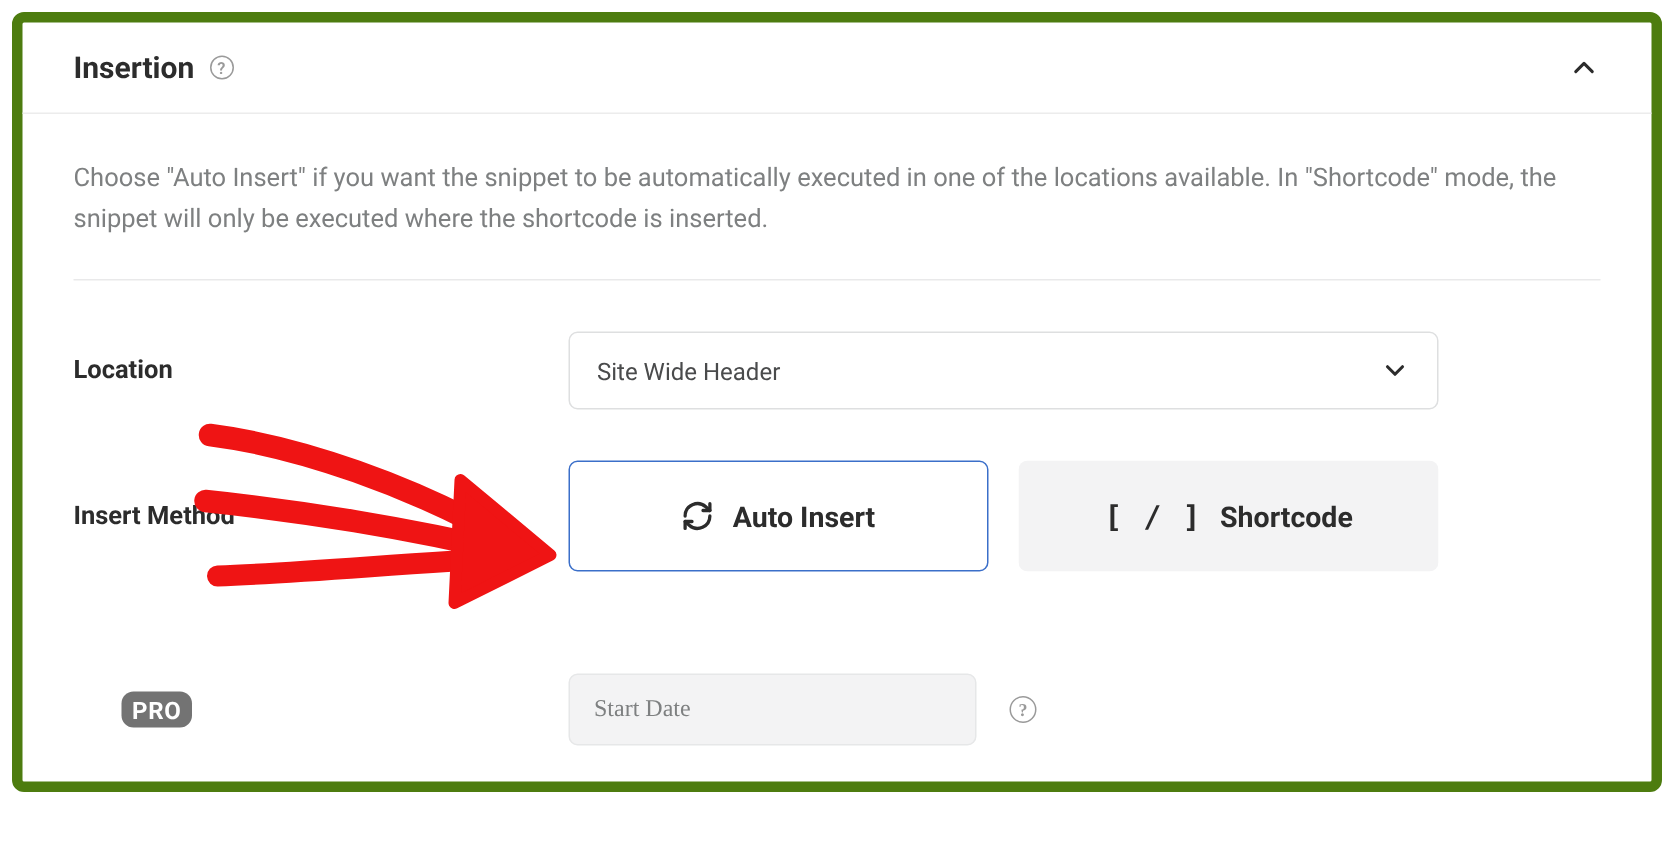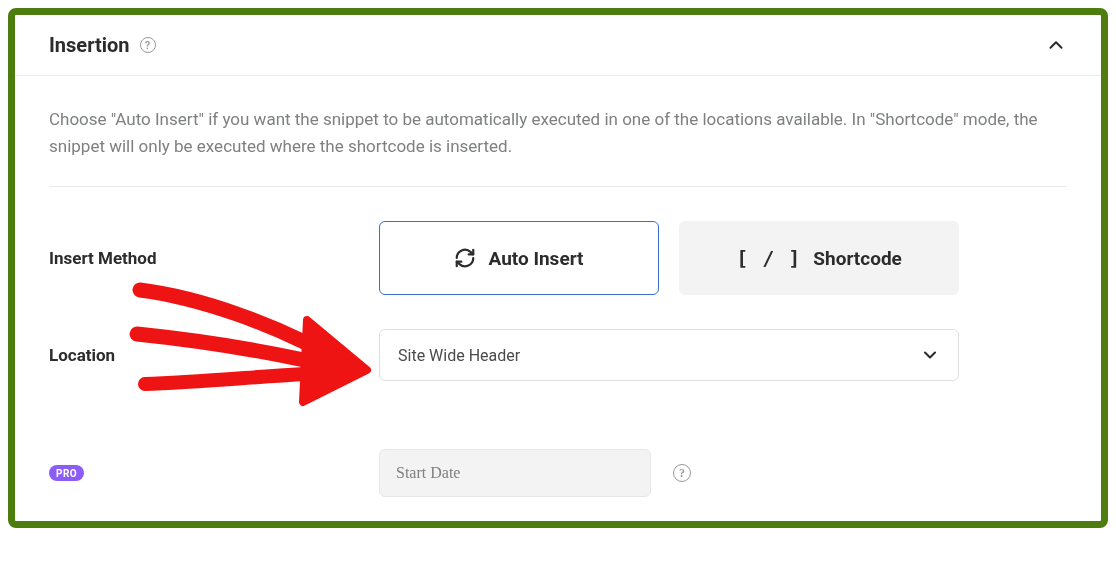--- a/index.html
+++ b/index.html
@@ -113,27 +113,28 @@
     align-items: center;
     justify-content: space-between;
     padding: 0 18px;
     cursor: pointer;
     color: #4a4b4c;
     font-size: 16px;
   }
   .chev { display: inline-flex; color: #2c2c2c; }
   .chev svg { width: 20px; height: 20px; }
   .pro-badge {
-    background: #8b5cf6;
+    background: #737373;
     color: #fff;
-    font-size: 10px;
+    font-size: 16px;
     font-weight: 700;
     padding: 3px 7px 2px;
     border-radius: 8px;
     letter-spacing: .5px;
+    margin-left: 32px;
   }
   .date-inputs {
     display: flex;
     gap: 22px;
     align-items: center;
     font-family: Liberation Serif, serif;
   }
   .date-field {
     width: 272px;
     height: 48px;
@@ -170,20 +171,34 @@
     <span class="caret-icon">
       <svg viewBox="0 0 24 24" fill="none" stroke="currentColor" stroke-width="2.2" stroke-linecap="round" stroke-linejoin="round">
           <polyline points="6 15 12 9 18 15"></polyline>
         </svg>
     </span>
   </div>
 
   <div class="panel-body" style="position:relative;">
 
     <div class="desc">Choose "Auto Insert" if you want the snippet to be automatically executed in one of the locations available. In "Shortcode" mode, the snippet will only be executed where the shortcode is inserted.</div>
+
+    <div class="row">
+      <div class="label-col">Location</div>
+      <div class="control-col">
+        <div class="select">
+          <span>Site Wide Header</span>
+          <span class="chev">
+            <svg viewBox="0 0 24 24" fill="none" stroke="currentColor" stroke-width="2.5" stroke-linecap="round" stroke-linejoin="round">
+                <polyline points="6 9 12 15 18 9"></polyline>
+              </svg>
+          </span>
+        </div>
+      </div>
+    </div>
 
     <div class="row">
       <div class="label-col">Insert Method</div>
       <div class="control-col">
         <div class="segmented">
           <div class="seg-btn selected">
             <span class="seg-icon">
               <svg viewBox="0 0 24 24" fill="none" stroke="currentColor" stroke-width="2.4" stroke-linecap="round" stroke-linejoin="round">
                   <path d="M3 12a9 9 0 0 1 15-6.7L21 8"></path>
                   <path d="M21 3v5h-5"></path>
@@ -194,34 +209,20 @@
             <span>Auto Insert</span>
           </div>
           <div class="seg-btn unselected">
             <span class="shortcode-glyph">[ / ]</span>
             <span>Shortcode</span>
           </div>
         </div>
       </div>
     </div>
 
-    <div class="row">
-      <div class="label-col">Location</div>
-      <div class="control-col">
-        <div class="select">
-          <span>Site Wide Header</span>
-          <span class="chev">
-            <svg viewBox="0 0 24 24" fill="none" stroke="currentColor" stroke-width="2.5" stroke-linecap="round" stroke-linejoin="round">
-                <polyline points="6 9 12 15 18 9"></polyline>
-              </svg>
-          </span>
-        </div>
-      </div>
-    </div>
-
     <div class="row schedule">
       <div class="label-col">
         <span class="pro-badge">PRO</span>
       </div>
       <div class="control-col">
         <div class="date-inputs">
           <div class="date-field">
             <span>Start Date</span>
           </div>
           <span class="help-icon small">?</span>

